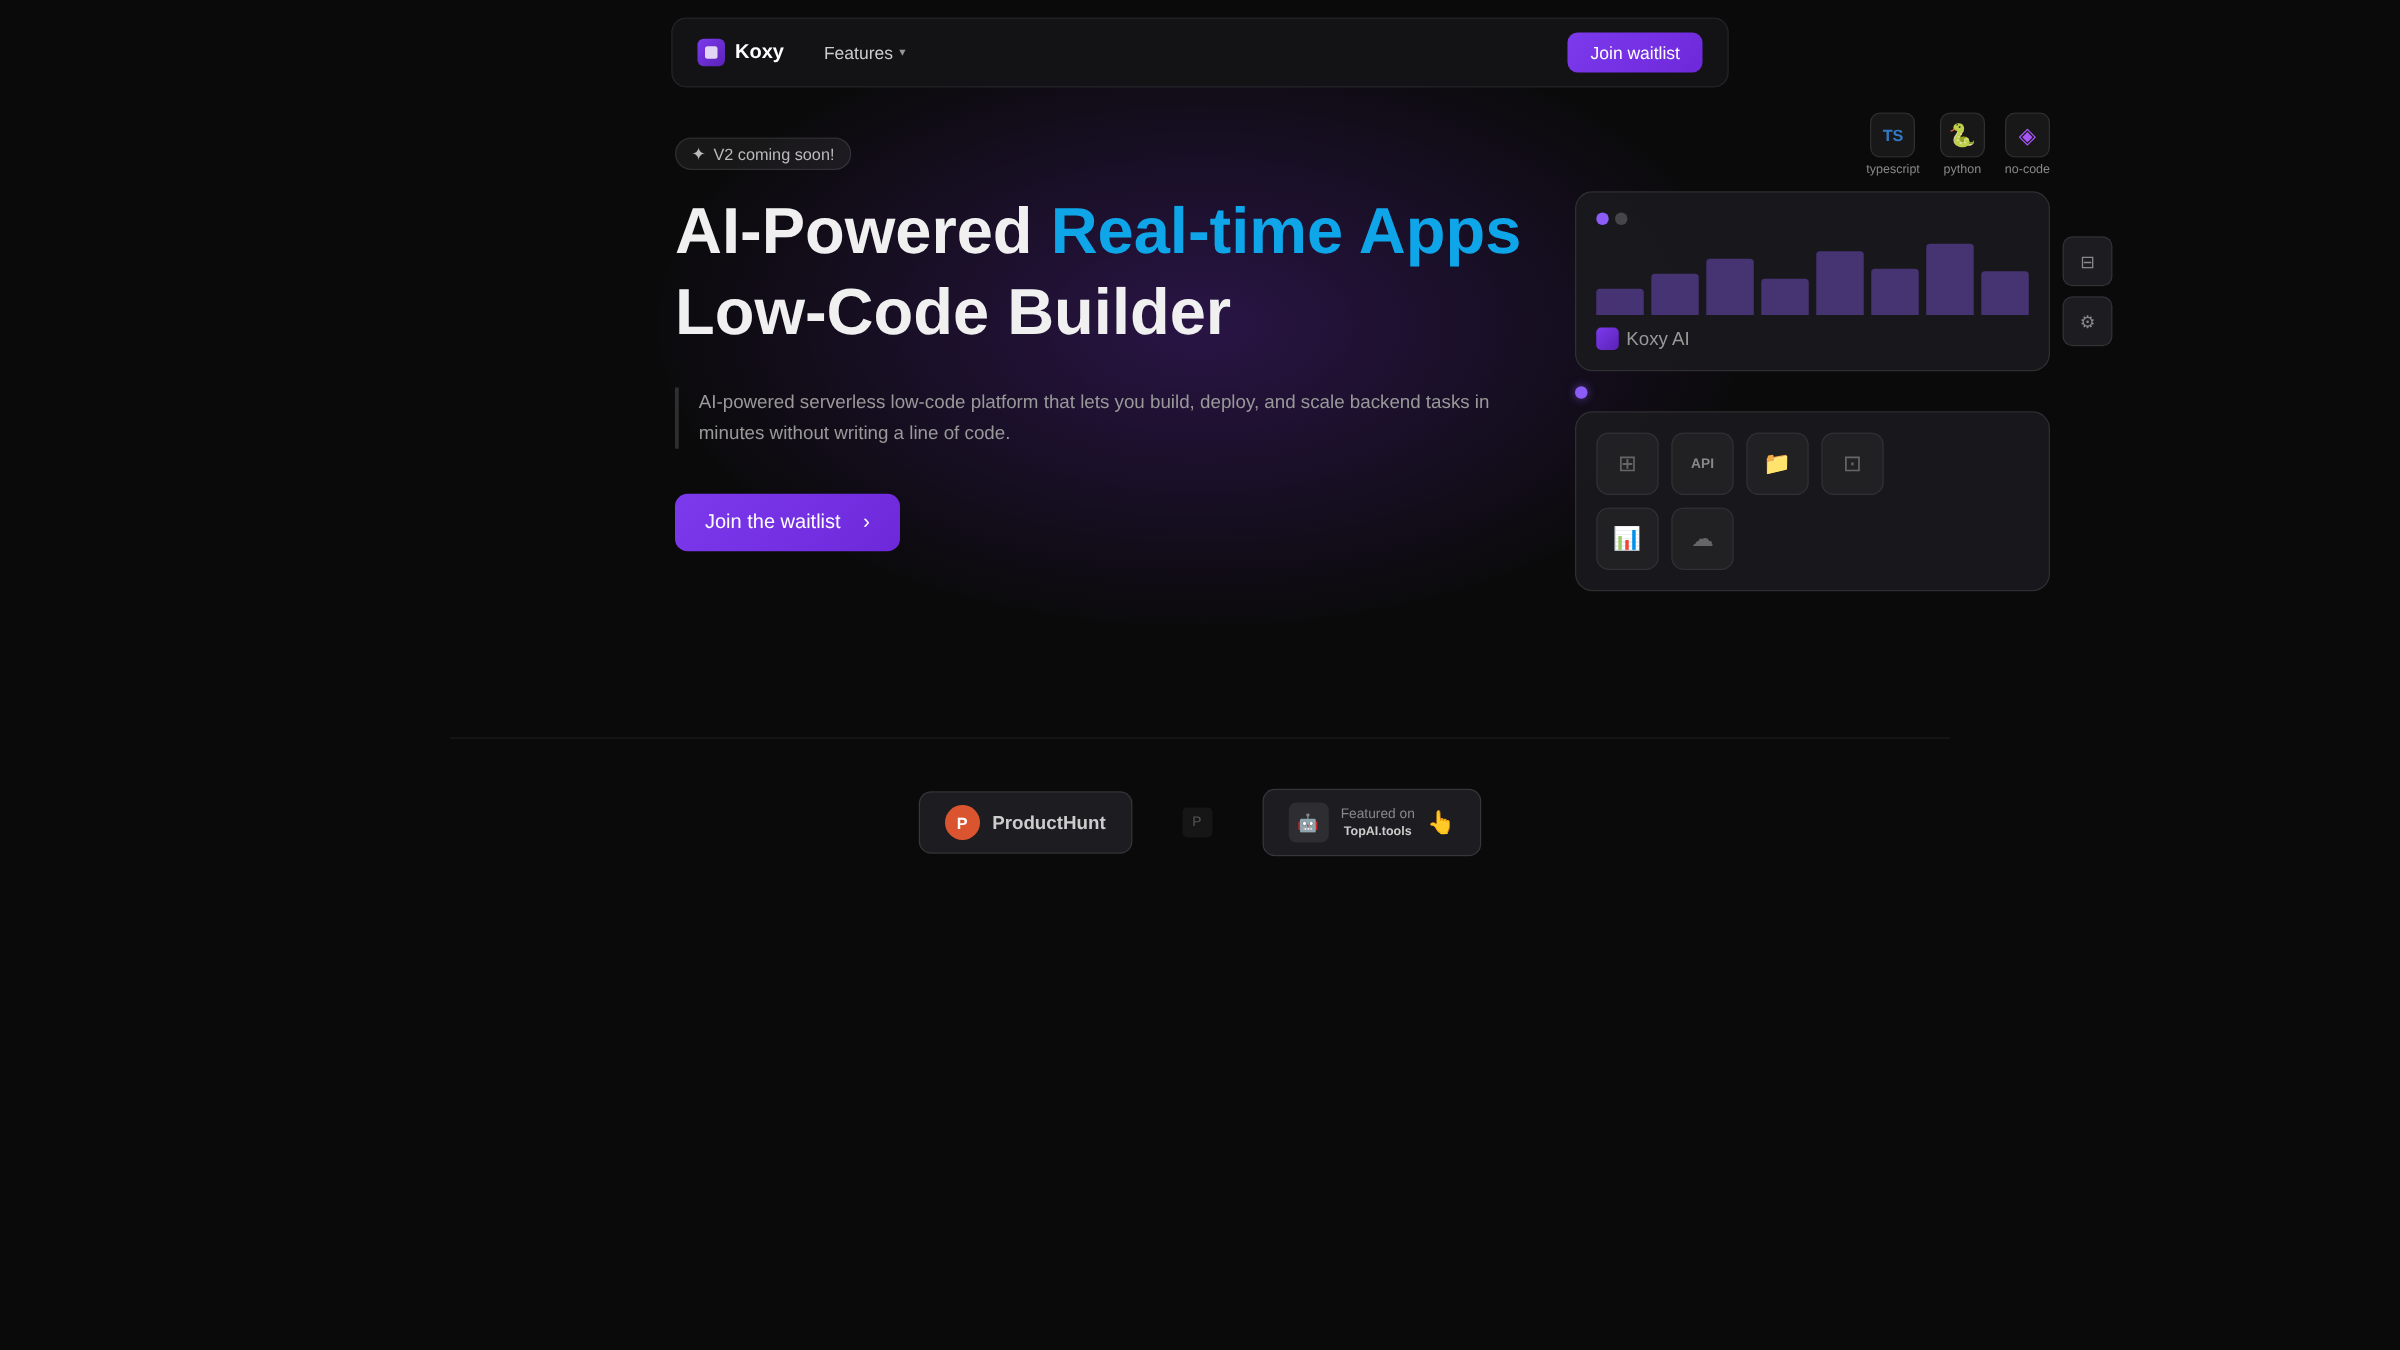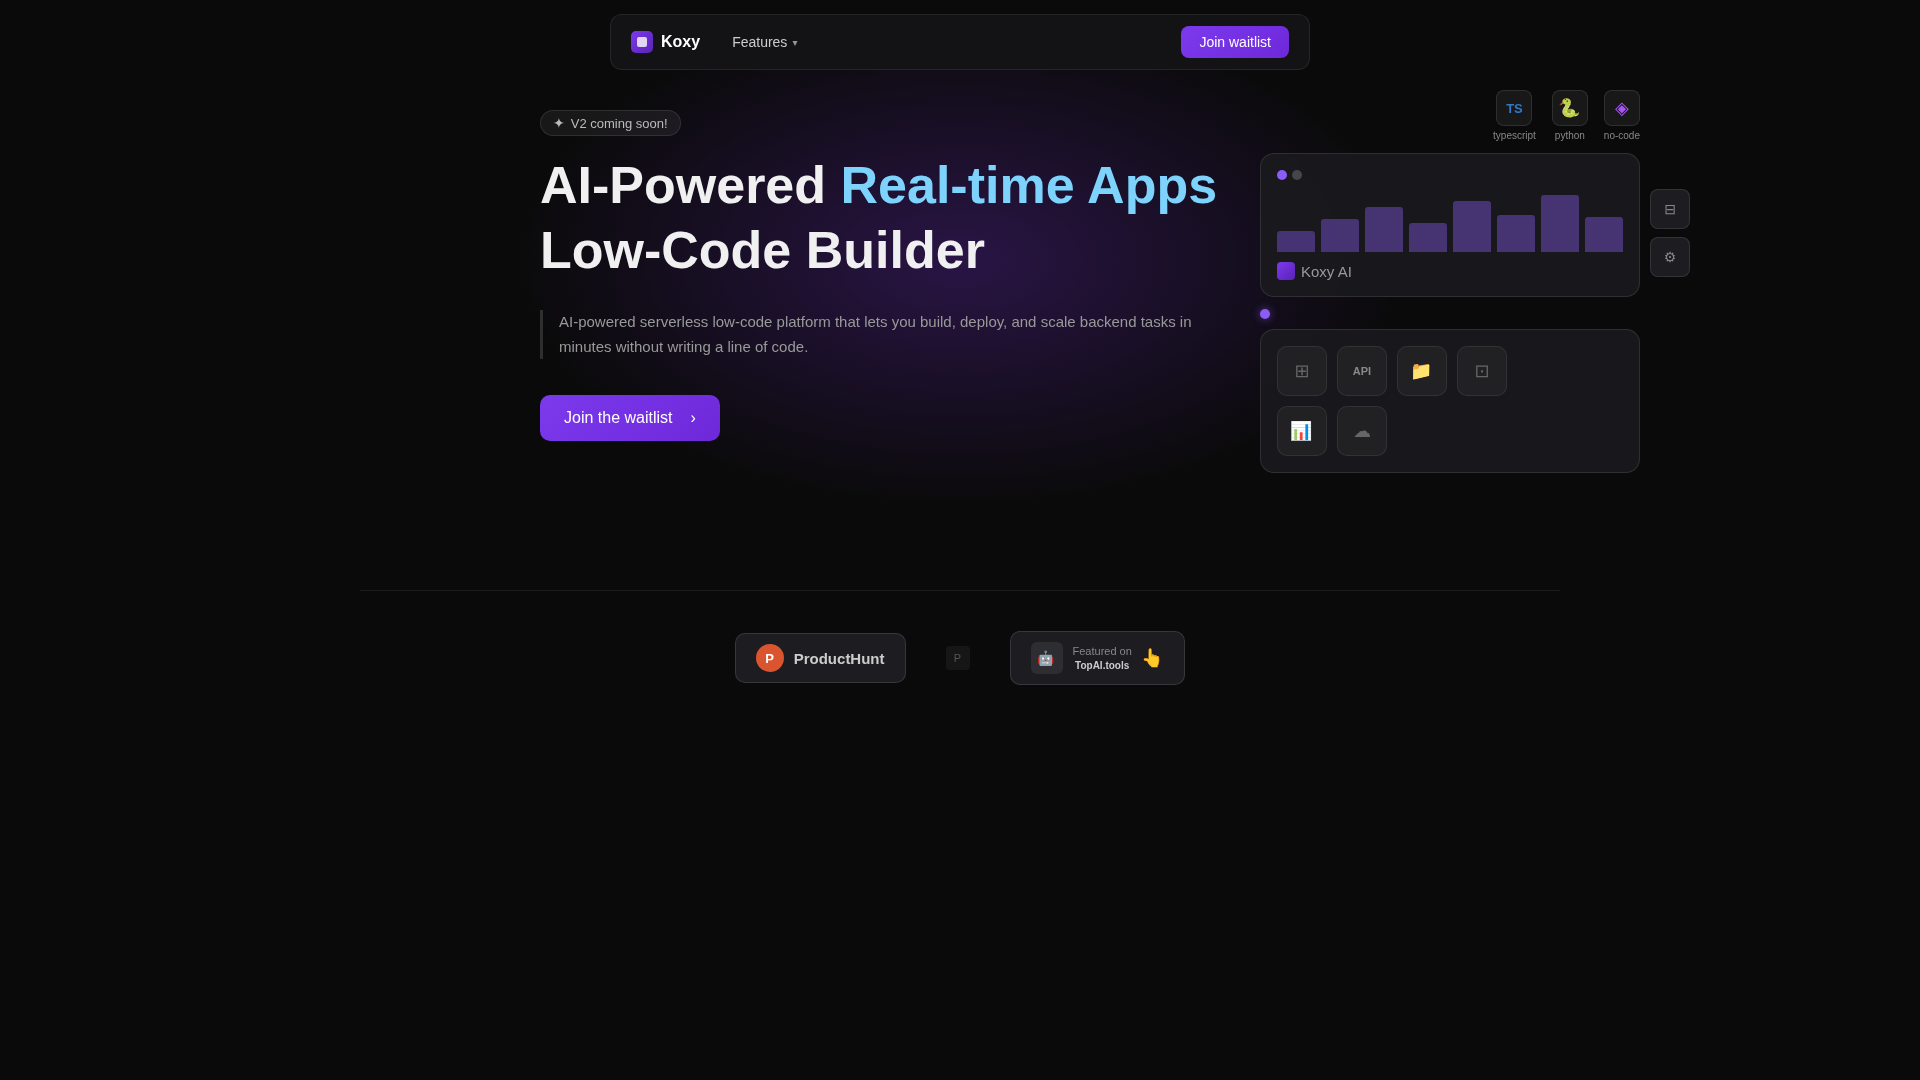--- a/index.html
+++ b/index.html
@@ -17,21 +17,21 @@
     .navbar {
       display: flex;
       align-items: center;
       justify-content: space-between;
       padding: 0 20px;
       height: 56px;
       background: rgba(20,20,22,0.95);
       border: 1px solid rgba(255,255,255,0.08);
       border-radius: 12px;
       margin: 14px auto;
-      width: 700px;
+      width: 846px;
       position: relative;
       z-index: 10;
     }
 
     .navbar-left {
       display: flex;
       align-items: center;
       gap: 24px;
     }
 
@@ -136,21 +136,21 @@
       font-size: 52px;
       font-weight: 700;
       line-height: 1.15;
       color: #f0f0f0;
       margin-bottom: 4px;
       position: relative;
       z-index: 1;
     }
 
     .hero-title-accent {
-      color: #7dd3fc;
+      color: #0ea5e9;
     }
 
     .hero-subtitle {
       font-size: 52px;
       font-weight: 700;
       color: #f0f0f0;
       margin-bottom: 30px;
       position: relative;
       z-index: 1;
     }

